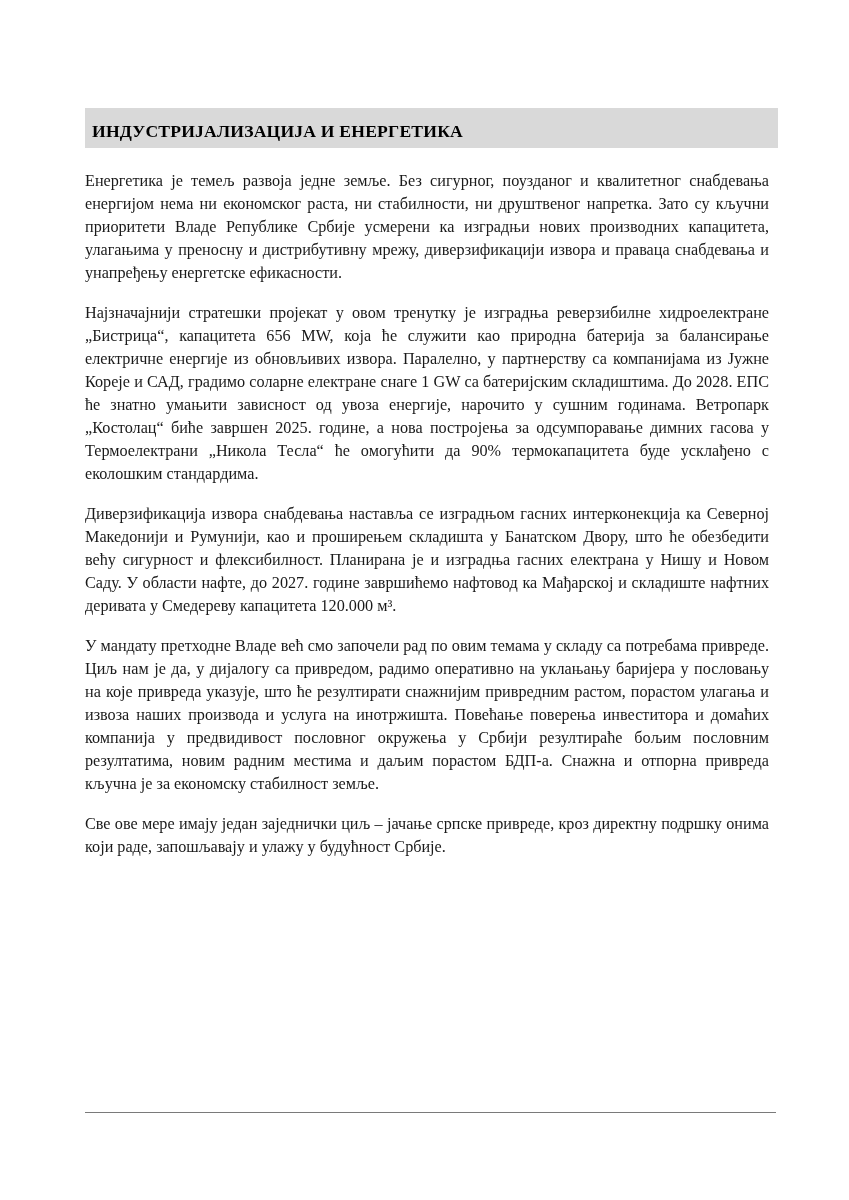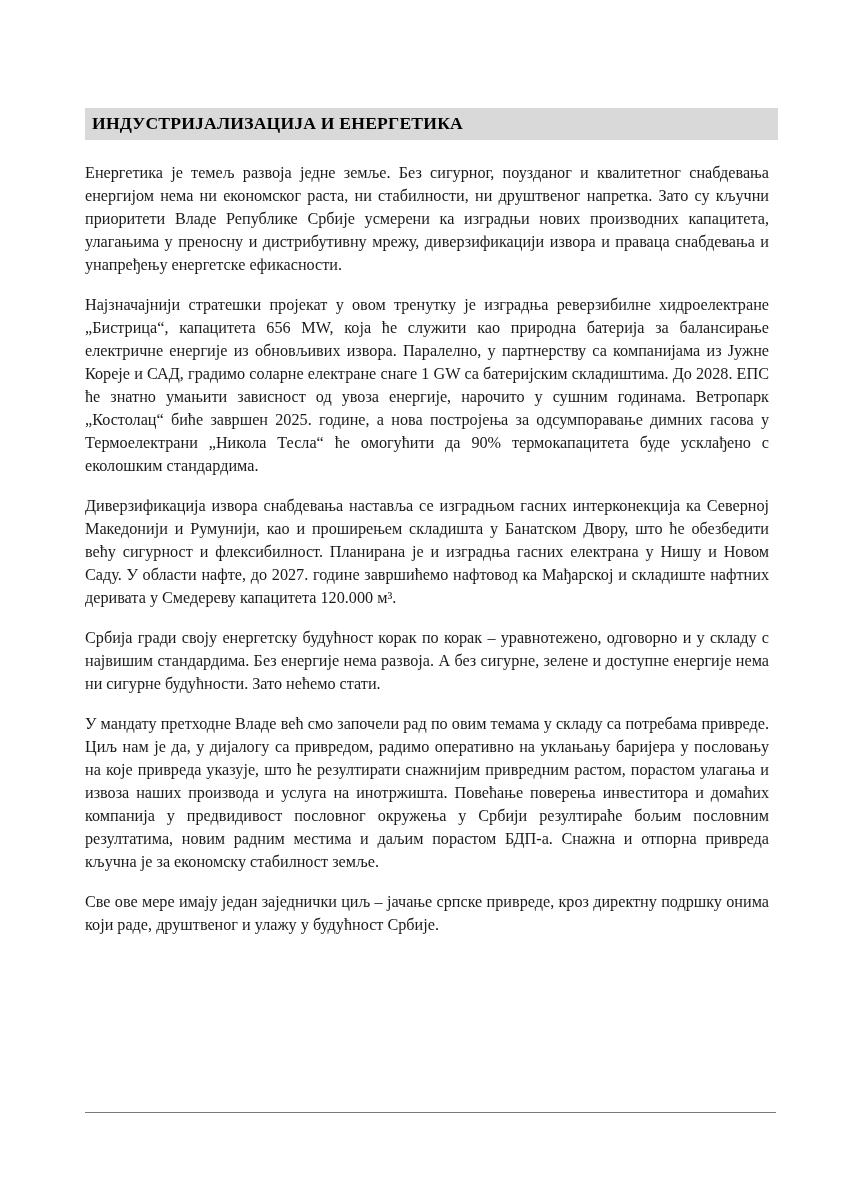--- a/index.html
+++ b/index.html
@@ -28,21 +28,21 @@
     top: 108px;
     width: 693px;
   }
   .section-heading {
     background: #d9d9d9;
     font-family: "Liberation Serif", "DejaVu Serif", serif;
     font-weight: bold;
     font-size: 17.6px;
     line-height: 1.45;
     letter-spacing: 0.2px;
-    padding: 3px 0 3px 7px;
+    padding: 11px 0 3px 7px;
     margin: 0 0 22px 0;
     width: 693px;
     box-sizing: border-box;
     color: #000000;
   }
   p.body-par {
     margin: 0 9px 17px 0;
     font-size: 16.2px;
     line-height: 1.42;
     text-align: justify;
@@ -67,21 +67,20 @@
 
 <div class="page">
 
   <div class="content">
 
     <h1 class="section-heading">ИНДУСТРИЈАЛИЗАЦИЈА  И ЕНЕРГЕТИКА</h1>
 
     <p class="body-par">Енергетика је темељ развоја једне земље. Без сигурног, поузданог и квалитетног снабдевања енергијом нема ни економског раста, ни стабилности, ни друштвеног напретка. Зато су кључни приоритети Владе Републике Србије усмерени ка изградњи нових производних капацитета, улагањима у преносну и дистрибутивну мрежу, диверзификацији извора и праваца снабдевања и унапређењу енергетске ефикасности.</p>
     <p class="body-par">Најзначајнији стратешки пројекат у овом тренутку је изградња реверзибилне хидроелектране „Бистрица“, капацитета 656 MW, која ће служити као природна батерија за балансирање електричне енергије из обновљивих извора. Паралелно, у партнерству са компанијама из Јужне Кореје и САД, градимо соларне електране снаге 1 GW са батеријским складиштима. До 2028. ЕПС ће знатно умањити зависност од увоза енергије, нарочито у сушним годинама. Ветропарк „Костолац“ биће завршен 2025. године, а нова постројења за одсумпоравање димних гасова у Термоелектрани „Никола Тесла“ ће омогућити да 90% термокапацитета буде усклађено с еколошким стандардима.</p>
     <p class="body-par">Диверзификација извора снабдевања наставља се изградњом гасних интерконекција ка Северној Македонији и Румунији, као и проширењем складишта у Банатском Двору, што ће обезбедити већу сигурност и флексибилност. Планирана је и изградња гасних електрана у Нишу и Новом Саду. У области нафте, до 2027. године завршићемо нафтовод ка Мађарској и складиште нафтних деривата у Смедереву капацитета 120.000 м³.</p>
-    <p class="body-par">Србија гради своју енергетску будућност корак по корак – уравнотежено, одговорно и у складу с највишим стандардима. Без енергије нема развоја. А без сигурне, зелене и доступне енергије нема ни сигурне будућности. Зато нећемо стати.</p>
     <p class="body-par">У мандату претходне Владе већ смо започели рад по овим темама у складу са потребама привреде. Циљ нам је да, у дијалогу са привредом, радимо оперативно на уклањању баријера у пословању на које привреда указује, што ће резултирати снажнијим привредним растом, порастом улагања и извоза наших производа и услуга на инотржишта. Повећање поверења инвеститора и домаћих компанија у предвидивост пословног окружења у Србији резултираће бољим пословним резултатима, новим радним местима и даљим порастом БДП-а. Снажна и отпорна привреда кључна је за економску стабилност земље.</p>
-    <p class="body-par">Све ове мере имају један заједнички циљ – јачање српске привреде, кроз директну подршку онима који раде, друштвеног и улажу у будућност Србије.</p>
+    <p class="body-par">Све ове мере имају један заједнички циљ – јачање српске привреде, кроз директну подршку онима који раде, запошљавају и улажу у будућност Србије.</p>
 
   </div>
 
   <div class="footer-rule"></div>
 
 </div>
 
 </body></html>

